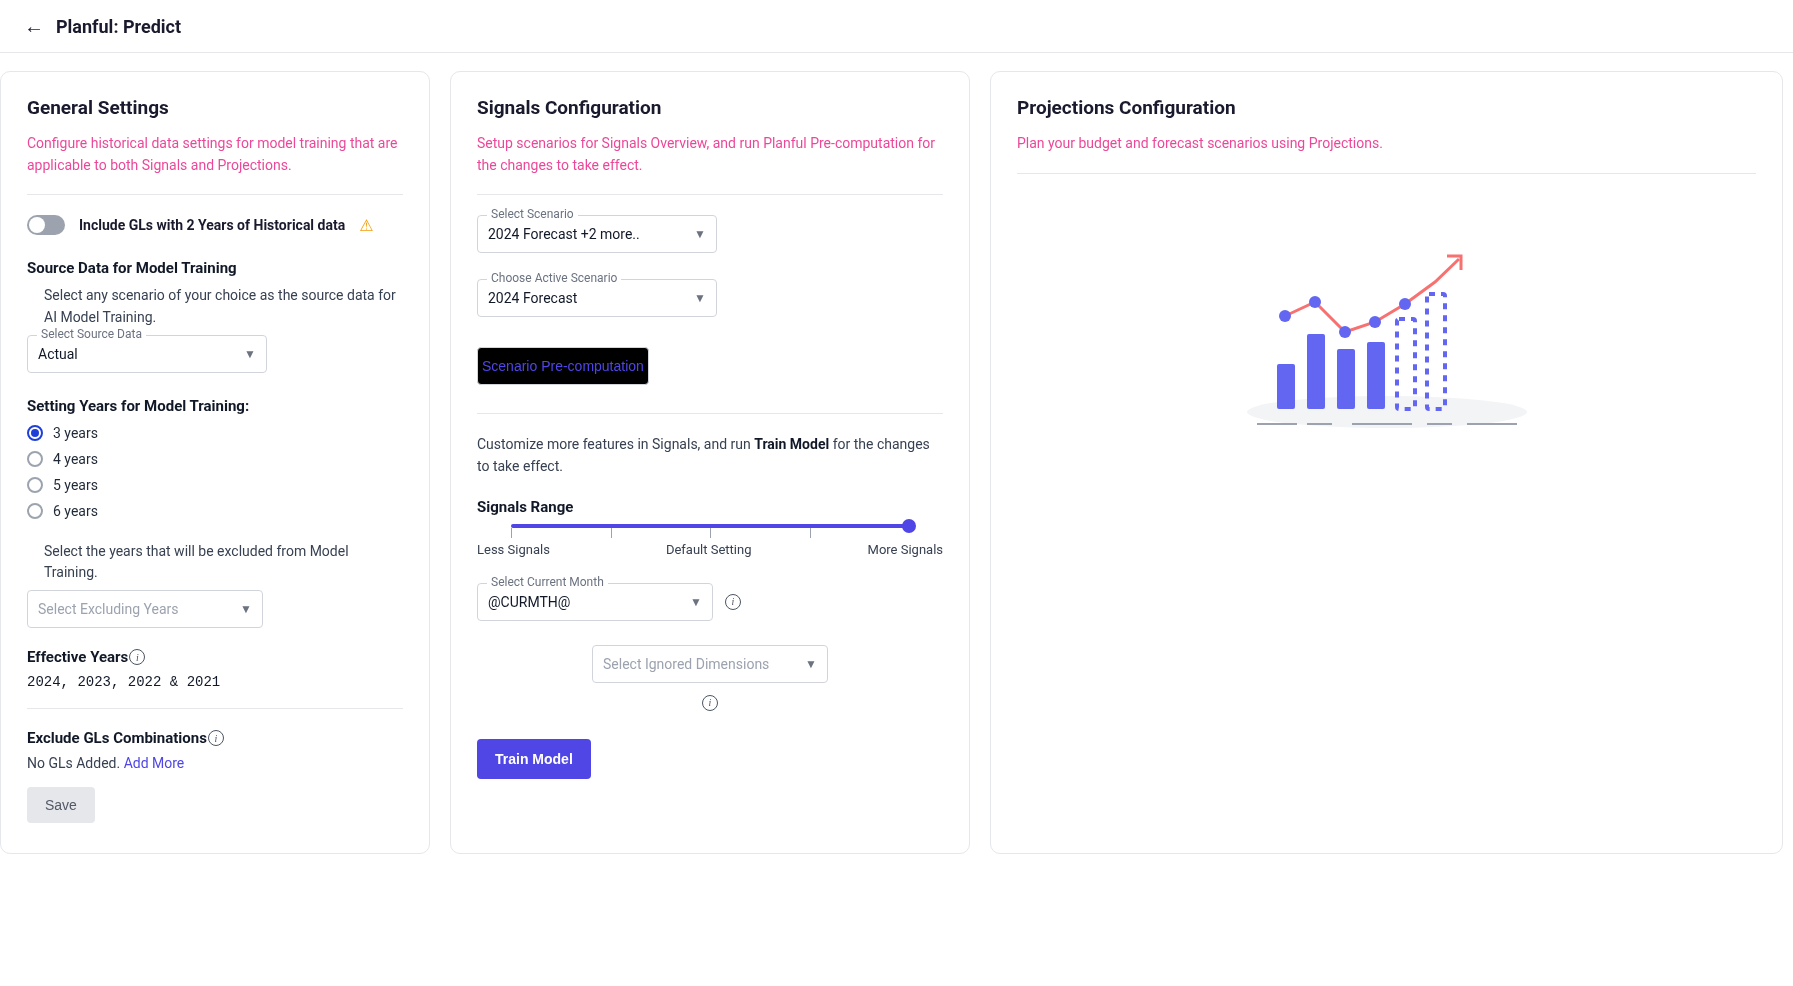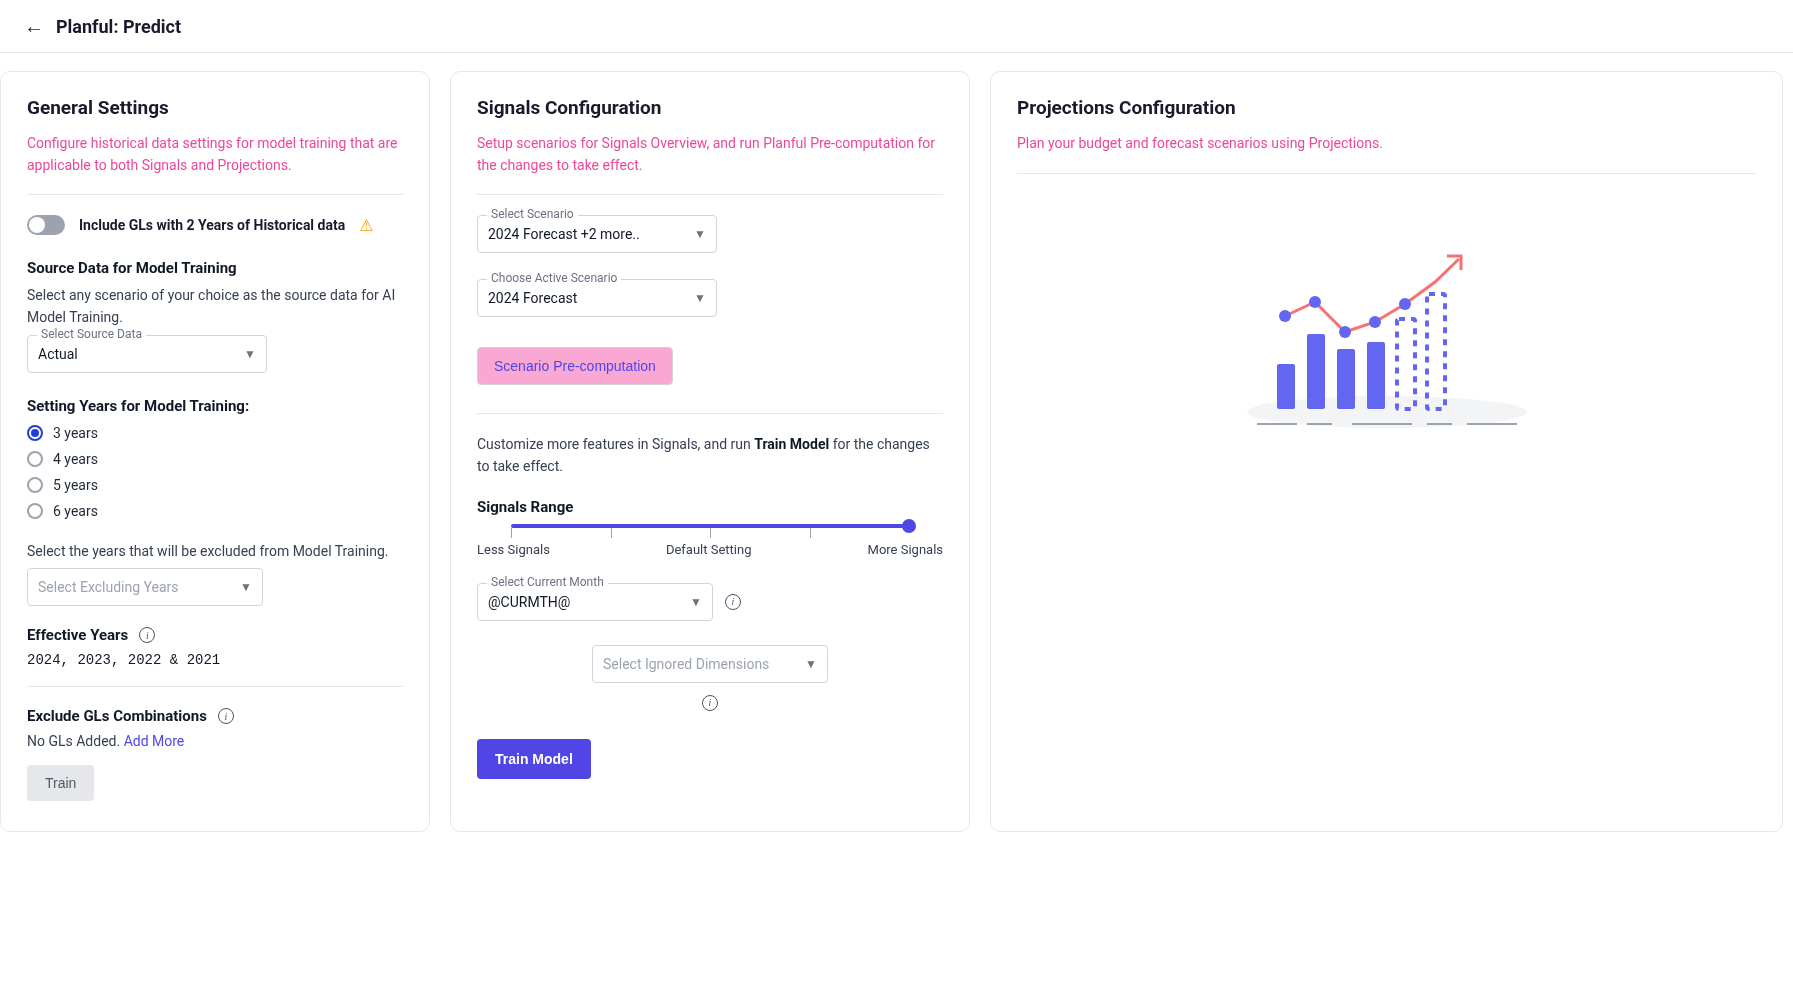--- a/index.html
+++ b/index.html
@@ -52,21 +52,21 @@
     width: 38px; height: 20px; background: #9ca3af; border-radius: 20px; position: relative; cursor: pointer;
   }
   .toggle::after {
     content: ""; position: absolute; width: 16px; height: 16px; background: #fff; border-radius: 50%;
     top: 2px; left: 2px;
   }
   .toggle-label { font-size: 14px; font-weight: 700; color: #1a1a2e; }
   .warn-icon { color: #f59e0b; font-size: 16px; }
 
   .section-label { font-size: 15px; font-weight: 700; color: #111827; margin-bottom: 8px; }
-  .sub-desc { font-size: 14px; color: #374151; line-height: 1.55; margin-bottom: 6px; }
+  .sub-desc { font-size: 14px; color: #374151; line-height: 1.55; margin-bottom: 6px; margin-left: 17px; }
 
   .select-field {
     position: relative;
     width: 240px;
     margin-bottom: 24px;
   }
   .select-field.wide { width: 236px; }
   .select-float-label {
     position: absolute;
     top: -8px; left: 10px;
@@ -96,43 +96,43 @@
   .radio-item { display: flex; align-items: center; gap: 10px; font-size: 14px; color: #1f2937; cursor: pointer; }
   .radio-circle {
     width: 16px; height: 16px; border: 2px solid #9ca3af; border-radius: 50%;
     display: flex; align-items: center; justify-content: center;
   }
   .radio-circle.selected { border-color: #1e40d8; }
   .radio-circle.selected::after {
     content: ""; width: 8px; height: 8px; background: #1e40d8; border-radius: 50%;
   }
 
-  .eff-years-row { display: flex; align-items: center; gap: 11px; font-size: 15px; font-weight: 700; color: #111827; margin-bottom: 8px; }
+  .eff-years-row { display: flex; align-items: center; gap: 1px; font-size: 15px; font-weight: 700; color: #111827; margin-bottom: 8px; }
   .info-icon {
     width: 16px; height: 16px; border: 1.4px solid #4b5563; border-radius: 50%;
     display: inline-flex; align-items: center; justify-content: center;
     font-size: 10px; color: #4b5563; font-weight: 400; font-style: italic; font-family: serif;
   }
   .eff-years-val { font-size: 14px; color: #111827; margin-bottom: 18px; font-family: Liberation Mono, monospace; }
 
   .add-more { color: #4f46e5; cursor: pointer; font-weight: 400; }
 
   .save-btn {
     margin-top: 16px;
     background: #e5e7eb; color: #525866;
     border: none; padding: 10px 18px; border-radius: 4px;
     font-size: 14px; cursor: pointer;
   }
 
   
   .outline-btn {
     border: 1px solid #d1d5db;
     color: #4f46e5;
-    background: #f9a8d4;
-    padding: 10px 16px;
+    background: #000000;
+    padding: 10px 4px;
     border-radius: 4px;
     font-size: 14px;
     font-weight: 500;
     cursor: pointer;
     margin-bottom: 6px;
   }
   .signals-desc-2 { font-size: 14px; color: #374151; line-height: 1.55; margin-bottom: 20px; }
   .signals-desc-2 b { font-weight: 700; color: #111827; }
 
   .slider-wrap { margin: 6px 0 26px; }
@@ -236,21 +236,21 @@
     <div class="eff-years-row">
       <span>Exclude GLs Combinations</span>
       <span class="info-icon">i</span>
     </div>
     <div style="font-size:14px;color:#374151;">
       <span>No GLs Added.</span>
       <span> </span>
       <span class="add-more">Add More</span>
     </div>
 
-    <button class="save-btn">Train</button>
+    <button class="save-btn">Save</button>
   </div>
 
   <div class="panel signals">
     <h2>Signals Configuration</h2>
     <div class="desc">Setup scenarios for Signals Overview, and run Planful Pre-computation for the changes to take effect.</div>
     <hr class="divider">
 
     <div class="select-field" style="margin-bottom:26px;">
       <div class="select-float-label">Select Scenario</div>
       <div class="select-box">

